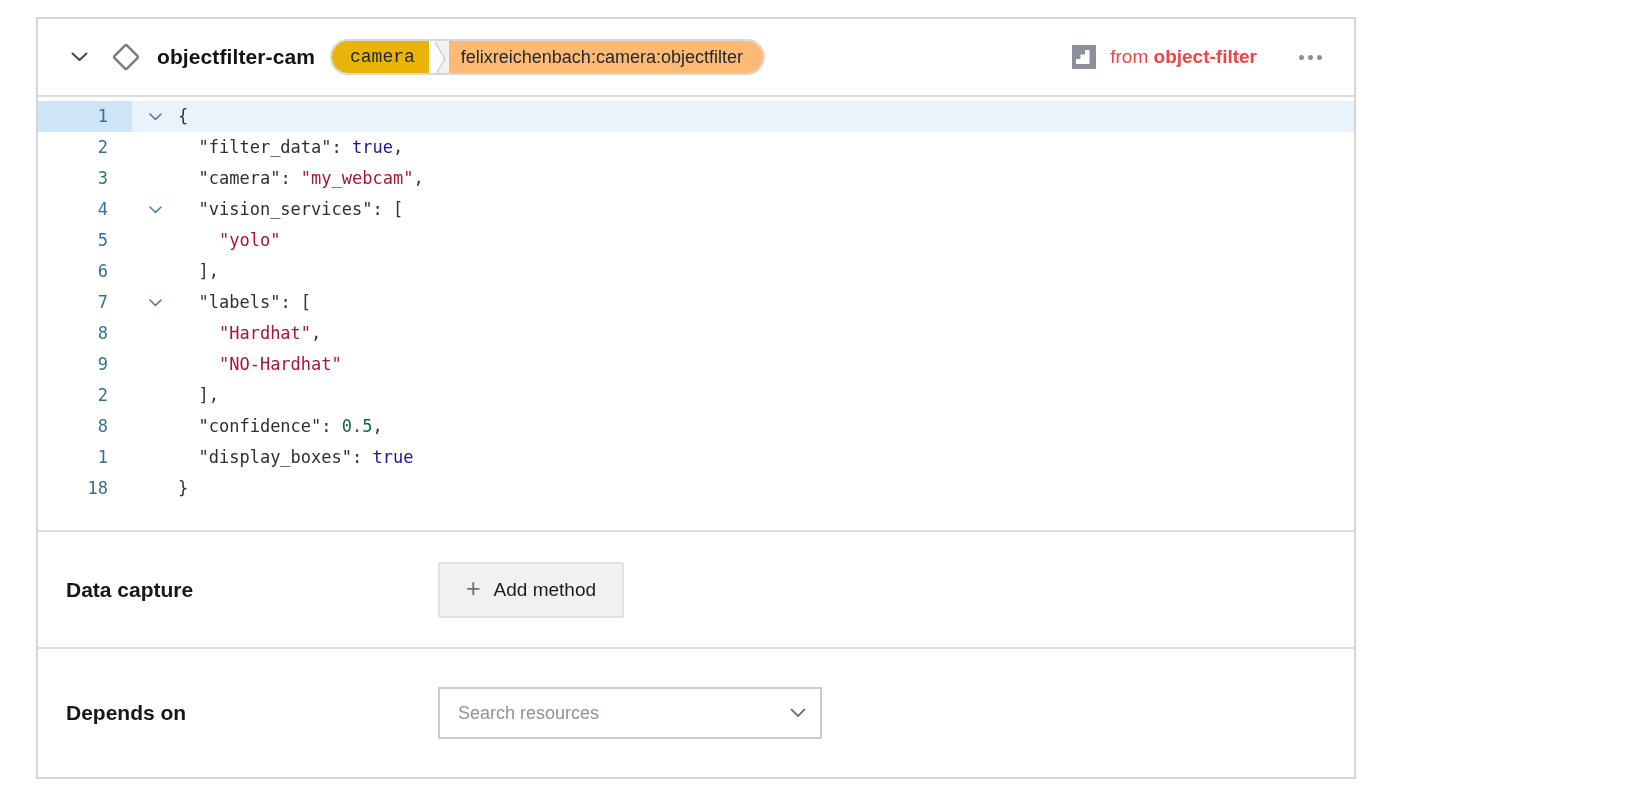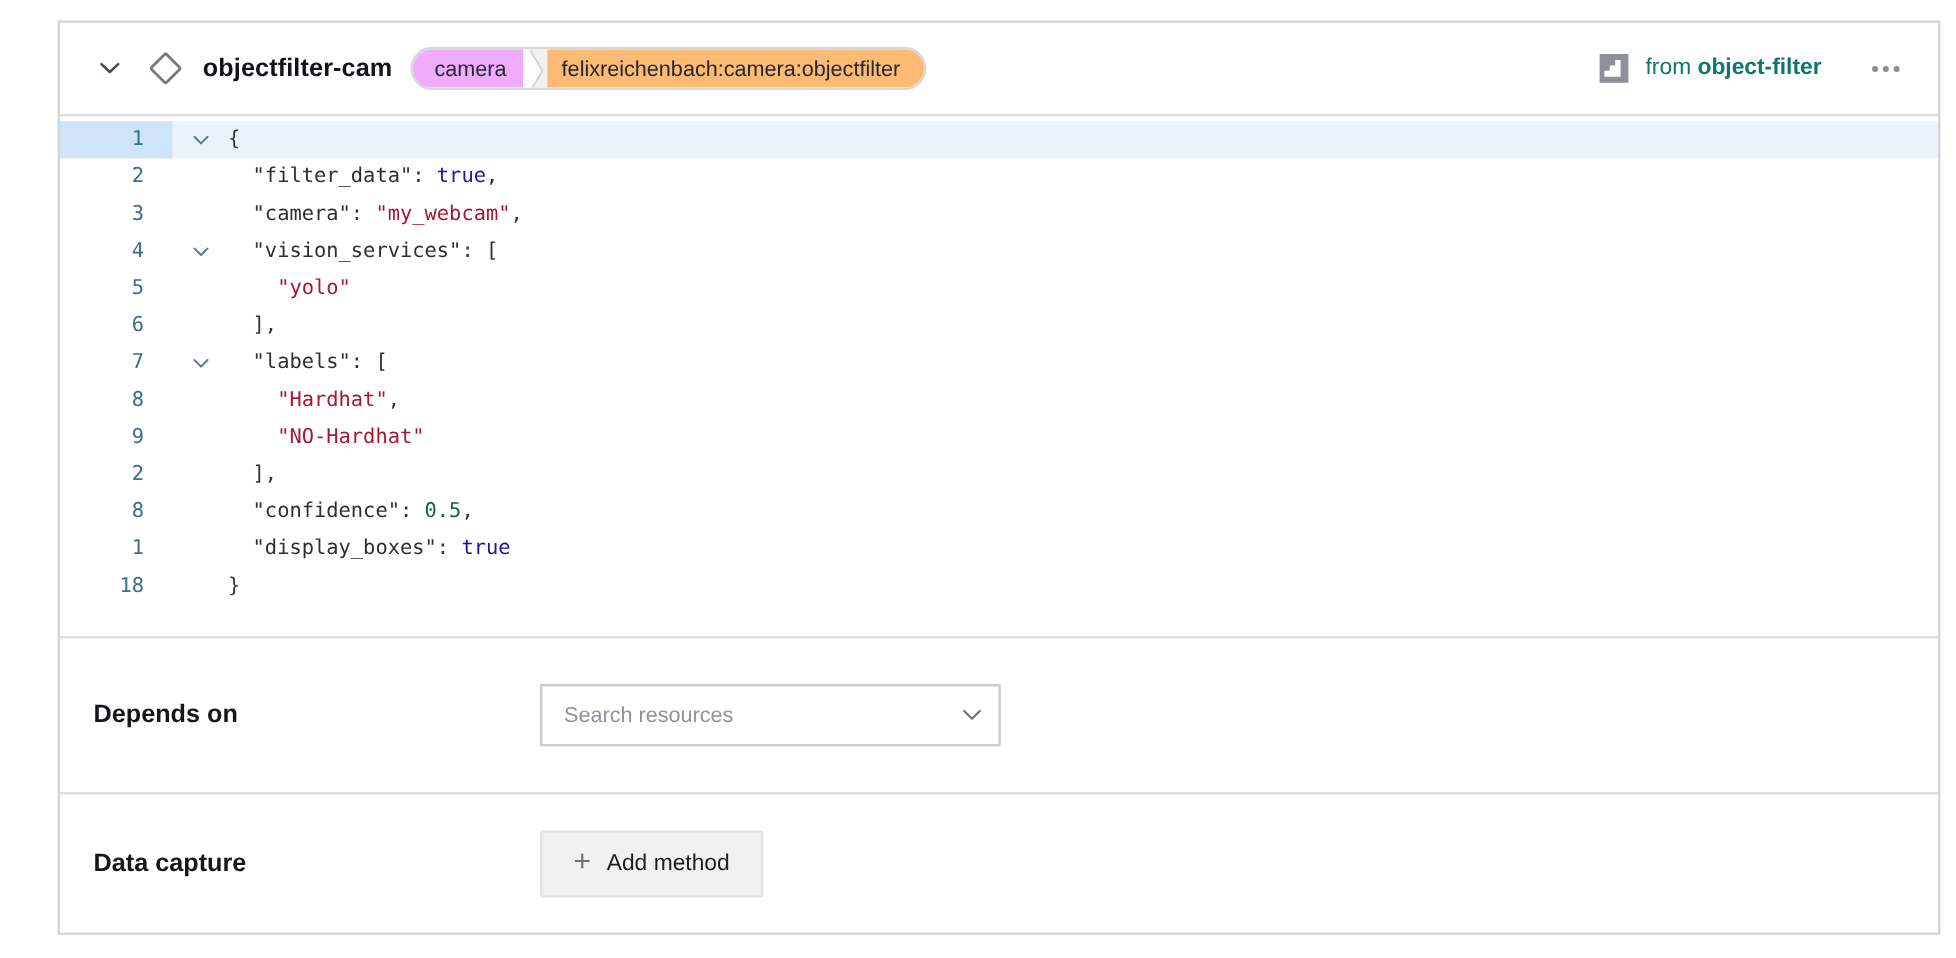--- a/index.html
+++ b/index.html
@@ -1,41 +1,41 @@
 <!DOCTYPE html>
 <html style="--gutter-color: #36708e; --active-line: #eaf3fc; --active-gutter: #cfe4f7; --string-color: #a51735; --bool-color: #221199; --number-color: #116644;"><head>
 <meta charset="utf-8">
 <style>
   * { margin:0; padding:0; box-sizing:border-box; }
   html,body { width:1630px; height:798px; background:#ffffff; overflow:hidden;
               font-family:"Liberation Sans","DejaVu Sans",sans-serif; }
 
-  .card { position:absolute; left:48px; top:17px; width:1569px; height:762px;
+  .card { position:absolute; left:36px; top:17px; width:1320px; height:762px;
           background:#fff; border:2px solid #d5d5d5;
           display:flex; flex-direction:column; }
 
   
   .header { flex:0 0 78px; border-bottom:2px solid #dcdcdc;
             display:flex; align-items:center; padding:0 30px; }
   .collapse-btn { display:flex; align-items:center; justify-content:center;
                   width:22px; height:22px; cursor:pointer; margin-right:22px; }
   .diamond-wrap { width:28px; height:28px; margin-right:17px; display:flex;
                   align-items:center; justify-content:center; }
   .card-title { font-size:21px; font-weight:700; color:#111318; margin-right:15px;
                 letter-spacing:0.1px; }
   .badge { display:flex; align-items:stretch; height:36px; border:2px solid #d8d8d8;
            border-radius:18px; overflow:hidden; font-size:18px; color:#25282e; }
-  .badge-type { background:#f0abfc; display:flex; align-items:center; padding:0 14px 0 18px; }
+  .badge-type { background:#eab308; display:flex; align-items:center; padding:0 14px 0 18px;font-family:Liberation Mono, monospace; }
   .badge-sep  { width:20px; position:relative; background:#f1f1f1; flex:0 0 20px; }
   .badge-sep svg { position:absolute; inset:0; }
   .badge-model { background:#fdba74; display:flex; align-items:center; padding:0 20px 0 12px; }
 
   .header-right { margin-left:auto; display:flex; align-items:center; }
   .module-icon { width:26px; height:26px; margin-right:13px; }
-  .from-text { font-size:19px; color:#0f766e; white-space:pre; }
+  .from-text { font-size:19px; color:#ef4444; white-space:pre; }
   .from-text b { font-weight:700; }
   .menu-btn { display:flex; gap:4px; align-items:center; margin-left:40px; cursor:pointer;
               padding:6px 2px; }
   .menu-btn i { width:5px; height:5px; border-radius:50%; background:#8d8d93; display:block; }
 
   
   .editor { flex:0 0 433px; padding:4px 0 0 0;
             font-family:"DejaVu Sans Mono","Liberation Mono",monospace;
             font-size:17px; line-height:31px; color:#333; }
   .cm-line { display:flex; height:31px; }
@@ -190,33 +190,33 @@
         <span class="fold-cell"></span>
         <span class="code"><span class="tok-p">  </span><span class="tok-k">"display_boxes"</span><span class="tok-p">: </span><span class="tok-b">true</span></span>
       </div>
       <div class="cm-line">
         <span class="ln-cell">18</span>
         <span class="fold-cell"></span>
         <span class="code"><span class="tok-p">}</span></span>
       </div>
     </div>
 
+  <div class="section capture">
+    <div class="section-label">Data capture</div>
+    <button class="add-btn">
+      <span class="plus">+</span>
+      <span class="lbl">Add method</span>
+    </button>
+  </div>
+
   <div class="section depends">
     <div class="section-label">Depends on</div>
     <div class="search-wrap">
       <input class="search-input" type="text" value="" placeholder="Search resources" style="">
       <span class="search-chevron">
         <svg width="16" height="9" viewBox="0 0 16 9">
           <polyline points="1.5,1 8,7.5 14.5,1" fill="none" stroke="#6f737c" stroke-width="1.8" stroke-linecap="round" stroke-linejoin="round"></polyline>
         </svg>
       </span>
     </div>
   </div>
 
-  <div class="section capture">
-    <div class="section-label">Data capture</div>
-    <button class="add-btn">
-      <span class="plus">+</span>
-      <span class="lbl">Add method</span>
-    </button>
-  </div>
-
 </div>
 
 </body></html>

